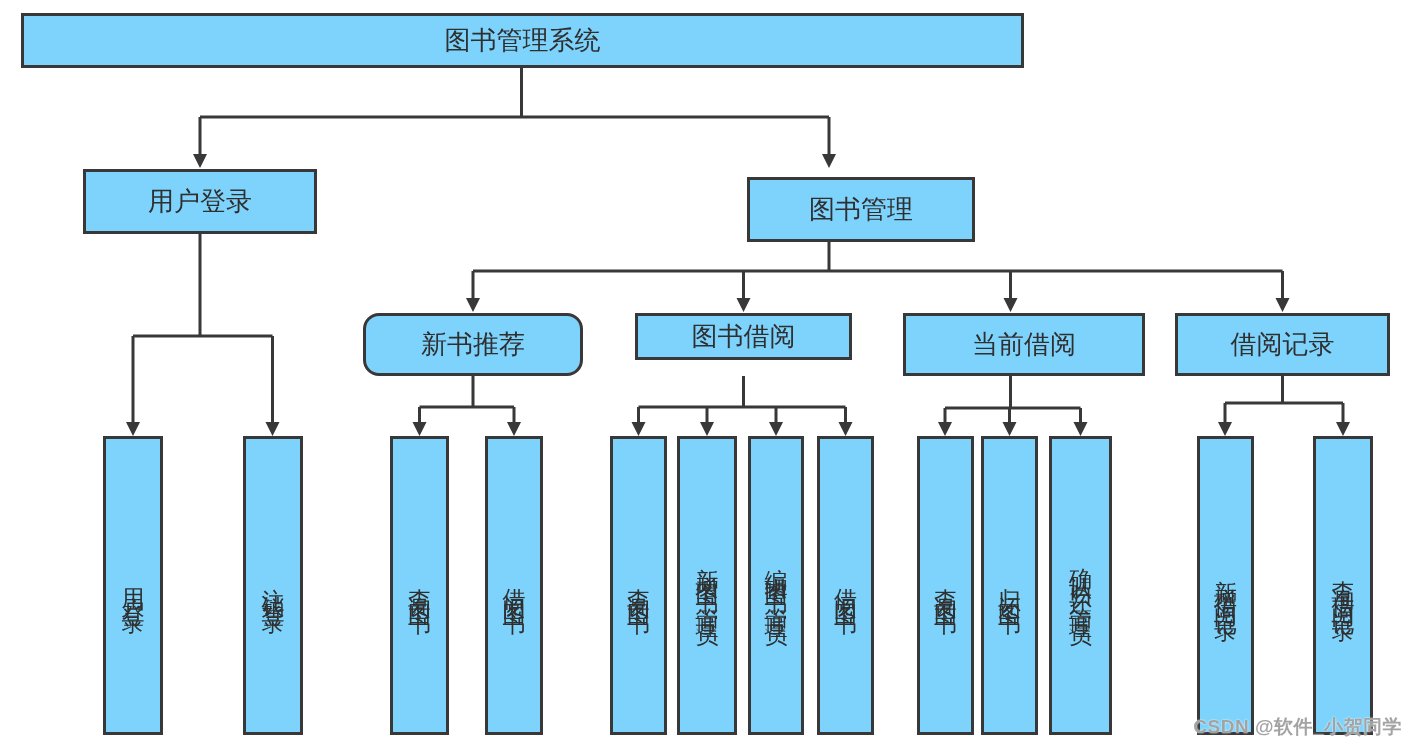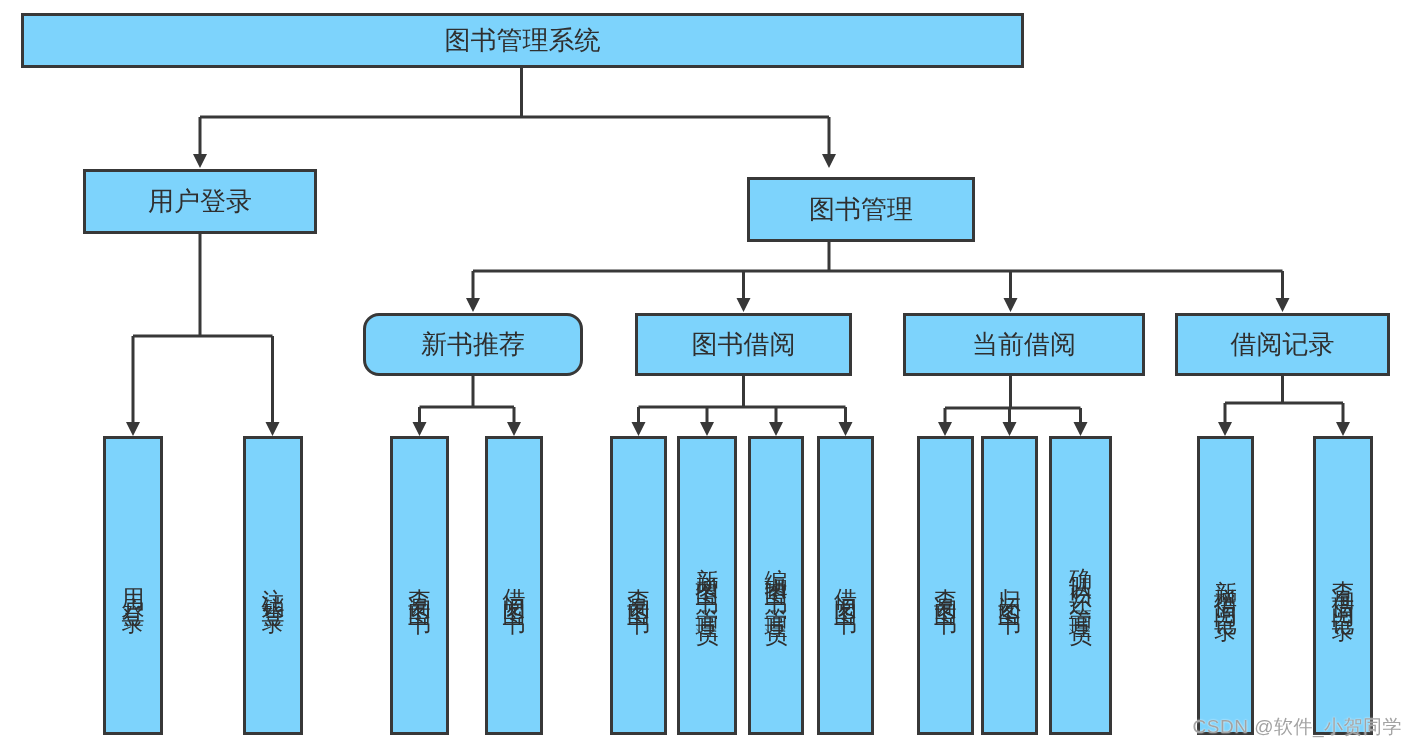--- a/index.html
+++ b/index.html
@@ -30,20 +30,21 @@
     letter-spacing:8px;
   }
   .watermark{
     position:absolute;z-index:5;
     right:3px;bottom:7px;
     font-size:19px;
     color:#a3a3a3;
     letter-spacing:0.5px;
     white-space:nowrap;
     text-shadow:0 0 2px #ffffff;
+    font-weight:bold;
   }
 </style>
 </head>
 <body>
 
 <svg class="wires" width="1405" height="747" viewBox="0 0 1405 747" aria-hidden="true">
   <path class="wire" d="
     M521.5 68 V117 M200 117 H829 M200 117 V155 M829 117 V155
     M829 234 V271 M473 271 H1282.5 M473 271 V299 M743.5 271 V299 M1010.5 271 V299 M1282.5 271 V299
     M200 234 V336 M133 336 H272.5 M133 336 V423 M272.5 336 V423
@@ -63,21 +64,21 @@
     M1073.5 422 L1087.5 422 L1080.5 436 Z
     M1218 422 L1232 422 L1225 436 Z M1336 422 L1350 422 L1343 436 Z"></path>
 </svg>
 
 <div class="node h" style="left:21px;top:13px;width:1003px;height:55px;">图书管理系统</div>
 
 <div class="node h" style="left:83px;top:169px;width:234px;height:65px;">用户登录</div>
 <div class="node h" style="left:711px;top:177px;width:228px;height:65px;margin-left:36px;">图书管理</div>
 
 <div class="node h" style="left:363px;top:313px;width:220px;height:63px;border-radius:16px;">新书推荐</div>
-<div class="node h" style="left:635px;top:313px;width:217px;height:63px;">图书借阅</div>
+<div class="node h" style="left:635px;top:313px;width:217px;height:47px;">图书借阅</div>
 <div class="node h" style="left:903px;top:313px;width:242px;height:63px;">当前借阅</div>
 <div class="node h" style="left:1175px;top:313px;width:215px;height:63px;">借阅记录</div>
 
 <div class="node v" style="left:103px;top:436px;width:60px;height:299px;">用户登录</div>
 <div class="node v" style="left:243px;top:436px;width:60px;height:299px;">注销登录</div>
 
 <div class="node v" style="left:390px;top:436px;width:59px;height:299px;">查询图书</div>
 <div class="node v" style="left:485px;top:436px;width:58px;height:299px;">借阅图书</div>
 
 <div class="node v" style="left:610px;top:436px;width:57px;height:299px;">查询图书</div>

